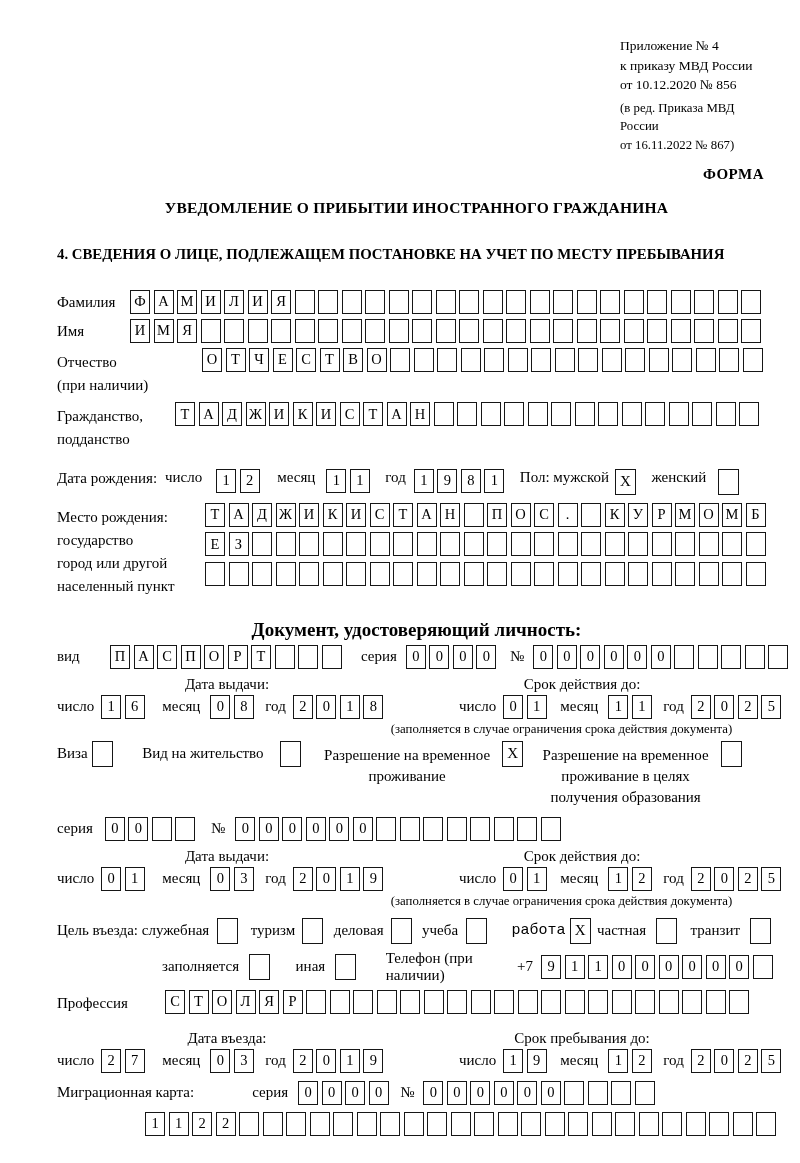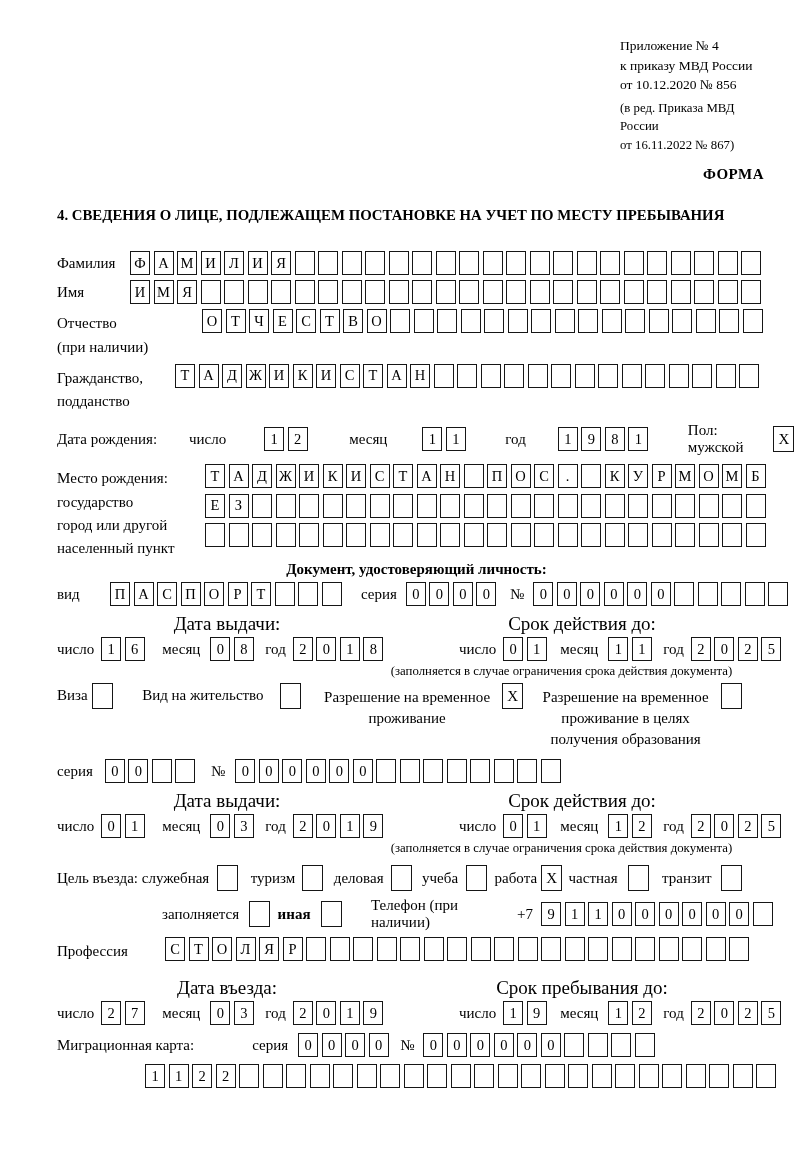--- a/index.html
+++ b/index.html
@@ -22,24 +22,24 @@
 
   .cells { display:flex; flex:none; flex-wrap:nowrap; }
   .cell {
     box-sizing:border-box; display:inline-flex; align-items:center; justify-content:center;
     width:20px; height:24px; border:1.6px solid #161616; margin-right:3.5px;
     font-size:14.5px; flex:none; background:#fff;
   }
   .cb .cell { width:21px; height:26px; font-size:15px; }
   .rowgap .cells { margin-bottom:5.5px; }
 
-  .doc-heading { text-align:center; font-weight:bold; font-size:15px; margin-top:1px; }
+  .doc-heading { text-align:center; font-weight:bold; font-size:19px; margin-top:20px; }
 
   .dblock { margin-top:7px; }
-  .dheads { display:flex; font-size:19px; }
+  .dheads { display:flex; font-size:15px; }
   .dh1 { width:340px; text-align:center; }
   .dh2 { width:310px; margin-left:30px; text-align:center; }
   .dfields { display:flex; margin-top:2px; align-items:center; font-size:15px; }
   .dgroup { display:flex; align-items:center; width:370px; flex:none; }
   .dgroup2 { display:flex; align-items:center; flex:none; }
   .dnote { font-size:12.8px; margin-left:290px; margin-top:3px; text-align:center; }
 
   .para { font-size:15px; margin-top:10px; line-height:1.55; }
   .ctr { text-align:center; line-height:1.4; font-size:15px; }
   .inl { font-size:15px; }
@@ -55,20 +55,21 @@
     <div>от 10.12.2020 № 856</div>
     <div class="edition">
       <div>(в ред. Приказа МВД России</div>
       <div>от 16.11.2022 № 867)</div>
     </div>
   </div>
 
   <div class="forma">ФОРМА</div>
 
   <div class="title">
+    <div>УВЕДОМЛЕНИЕ О ПРИБЫТИИ ИНОСТРАННОГО ГРАЖДАНИНА</div>
   </div>
 
   <div class="sec-heading">4. СВЕДЕНИЯ О ЛИЦЕ, ПОДЛЕЖАЩЕМ ПОСТАНОВКЕ НА УЧЕТ ПО МЕСТУ ПРЕБЫВАНИЯ</div>
 
   <div class="frow" style="margin-top:27px;">
     <span class="flabel" style="width:73px;">Фамилия</span>
     <span class="cells">
         <span class="cell">Ф</span>
         <span class="cell">А</span>
         <span class="cell">М</span>
@@ -192,21 +193,21 @@
         <span class="cell"></span>
         <span class="cell"></span>
         <span class="cell"></span>
         <span class="cell"></span>
         <span class="cell"></span>
         <span class="cell"></span>
         <span class="cell"></span>
       </span>
   </div>
 
-  <div class="frow" style="margin-top:9px; align-items:center;gap:24px;">
+  <div class="frow" style="margin-top:17px; ">
     <span class="flabel" style="width:108px; padding-top:0;">Дата рождения:</span>
     <span class="inl">число</span>
     <span class="cells" style="margin-left:14px;">
         <span class="cell">1</span>
         <span class="cell">2</span>
       </span>
     <span class="inl" style="margin-left:14px;">месяц</span>
     <span class="cells" style="margin-left:11px;">
         <span class="cell">1</span>
         <span class="cell">1</span>
@@ -516,40 +517,40 @@
         <span class="cell"></span>
       </span>
     <span class="inl" style="margin-left:7px;">деловая</span>
     <span class="cells cb" style="margin-left:7px;">
         <span class="cell"></span>
       </span>
     <span class="inl" style="margin-left:7px;">учеба</span>
     <span class="cells cb" style="margin-left:8px;">
         <span class="cell"></span>
       </span>
-    <span class="inl" style="margin-left:4px;">работа</span>
+    <span class="inl" style="margin-left:21px;font-family:Liberation Mono, monospace;">работа</span>
     <span class="cells cb" style="margin-left:4px;">
         <span class="cell">X</span>
       </span>
     <span class="inl" style="margin-left:3px;">частная</span>
     <span class="cells cb" style="margin-left:10px;">
         <span class="cell"></span>
       </span>
     <span class="inl" style="margin-left:10px;">транзит</span>
     <span class="cells cb" style="margin-left:10px;">
         <span class="cell"></span>
       </span>
   </div>
 
   <div class="frow" style="margin-top:6px; margin-left:105px; align-items:center;">
     <span class="inl">заполняется</span>
     <span class="cells cb" style="margin-left:10px;">
         <span class="cell"></span>
       </span>
-    <span class="inl" style="margin-left:4px;font-weight:bold;">иная</span>
+    <span class="inl" style="margin-left:22px;">иная</span>
     <span class="cells cb" style="margin-left:10px;">
         <span class="cell"></span>
       </span>
     <span class="inl" style="margin-left:26px;">Телефон (при наличии)</span>
     <span class="inl" style="margin-left:34px;">+7</span>
     <span class="cells" style="margin-left:8px;">
         <span class="cell">9</span>
         <span class="cell">1</span>
         <span class="cell">1</span>
         <span class="cell">0</span>

